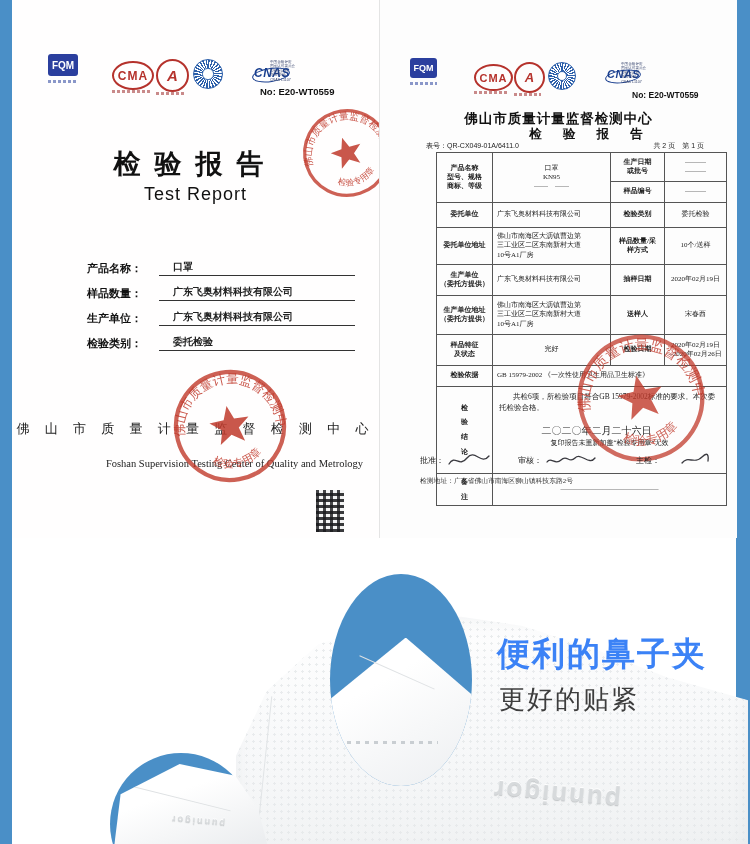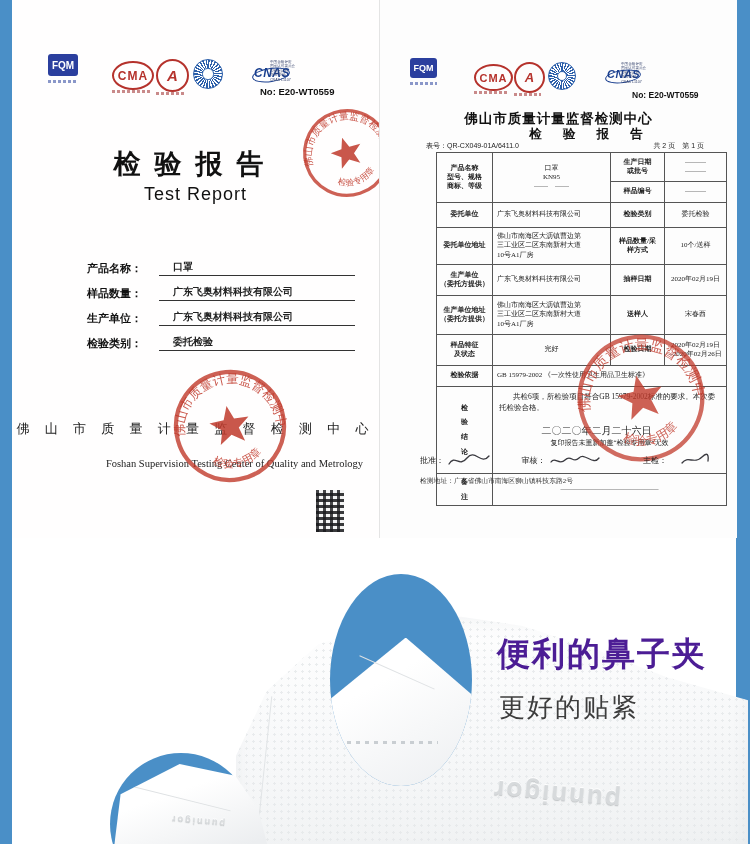--- a/index.html
+++ b/index.html
@@ -84,22 +84,22 @@
                 background-size:7px 7px;opacity:.75;}
   .mask-fold{position:absolute;left:5.5%;top:36%;height:60%;width:0;border-left:1.5px solid #e1e4e6;
              transform:rotate(6deg);}
   .emboss{position:absolute;color:#d7dadc;font-weight:bold;letter-spacing:2px;
           text-shadow:0 1px 1px #ffffff,0 -1px 1px #c3c6c8;transform:rotate(185deg);}
   .circle-small{position:absolute;border-radius:50%;background:#4a8fc7;}
   .mask-small{position:absolute;background:linear-gradient(160deg,#ffffff 35%,#eceef0 90%);
               clip-path:polygon(0 100%,4% 36%,40% 0%,74% 14%,88% 54%,94% 100%);}
   .mask-small-crease{position:absolute;left:10%;top:40%;width:62%;height:0;border-top:1.2px solid #dee1e3;
                      transform:rotate(14deg);}
-  .headline{font-size:33px;font-weight:bold;color:#4c1d95;letter-spacing:2px;}
-  .subline{font-size:26px;color:#3d3d3d;letter-spacing:2px;margin-top:8px;}
+  .headline{font-size:33px;font-weight:bold;color:#3b82f6;letter-spacing:2px;}
+  .subline{font-size:26px;color:#3d3d3d;letter-spacing:2px;}
 </style>
 </head>
 <body>
 
 <div class="screen">
 
   <div class="bar" style="left:0;width:12px;"></div>
   <div class="bar" style="right:0;width:14px;"></div>
 
   <div class="page" style="left:12px;width:367px;">
@@ -307,21 +307,21 @@
         <svg width="44" height="16" viewBox="0 0 44 16">
             <path class="sig" d="M2,12 C8,2 12,16 20,6 S34,14 42,4"></path>
           </svg>
       </span>
       <span style="display:flex;align-items:center;gap:3px;">
         <span>审核：</span>
         <svg width="52" height="16" viewBox="0 0 52 16">
             <path class="sig" d="M2,10 C6,4 10,14 16,8 S24,12 30,6 S44,14 50,6"></path>
           </svg>
       </span>
-      <span style="display:flex;align-items:center;gap:13px;margin-left:12px;">
+      <span style="display:flex;align-items:center;gap:20px;margin-left:12px;">
         <span>主检：</span>
         <svg width="30" height="16" viewBox="0 0 30 16">
             <path class="sig" d="M2,11 C8,3 14,13 22,5 S28,9 28,9"></path>
           </svg>
       </span>
     </div>
 
     <div class="abs addr" style="left:40px;top:476px;">检测地址：广东省佛山市南海区狮山镇科技东路2号</div>
   </div>
 

